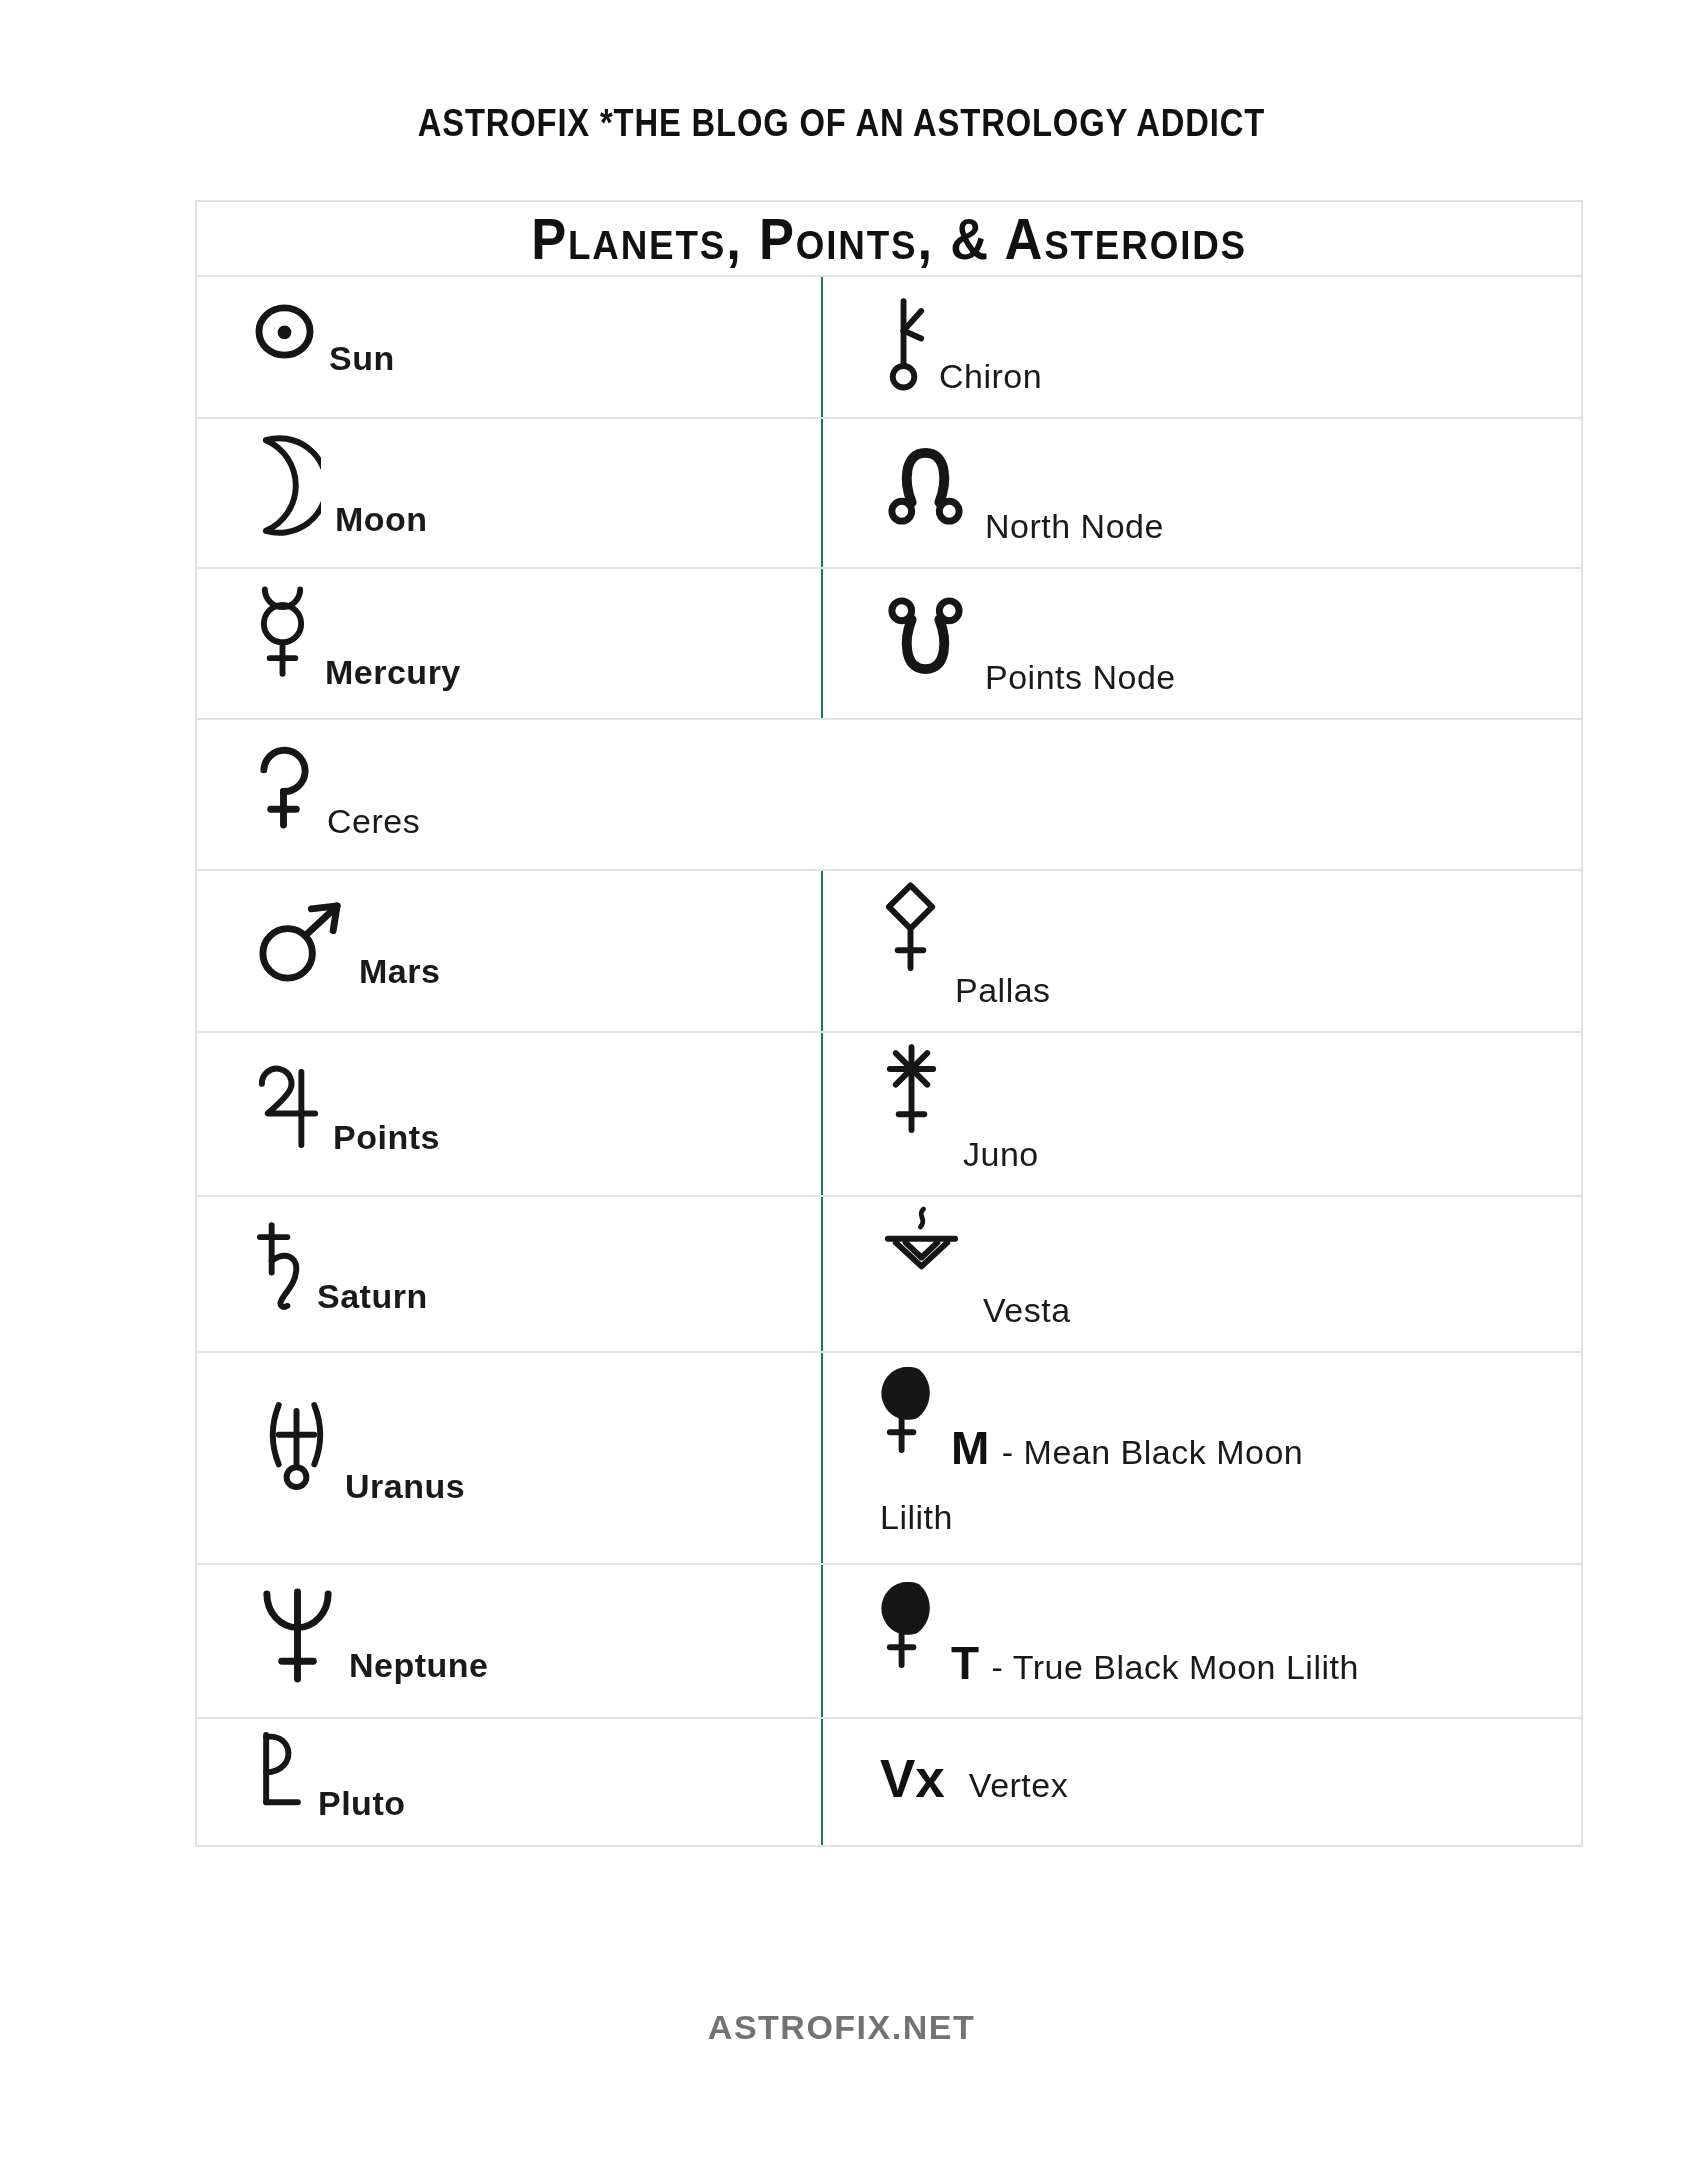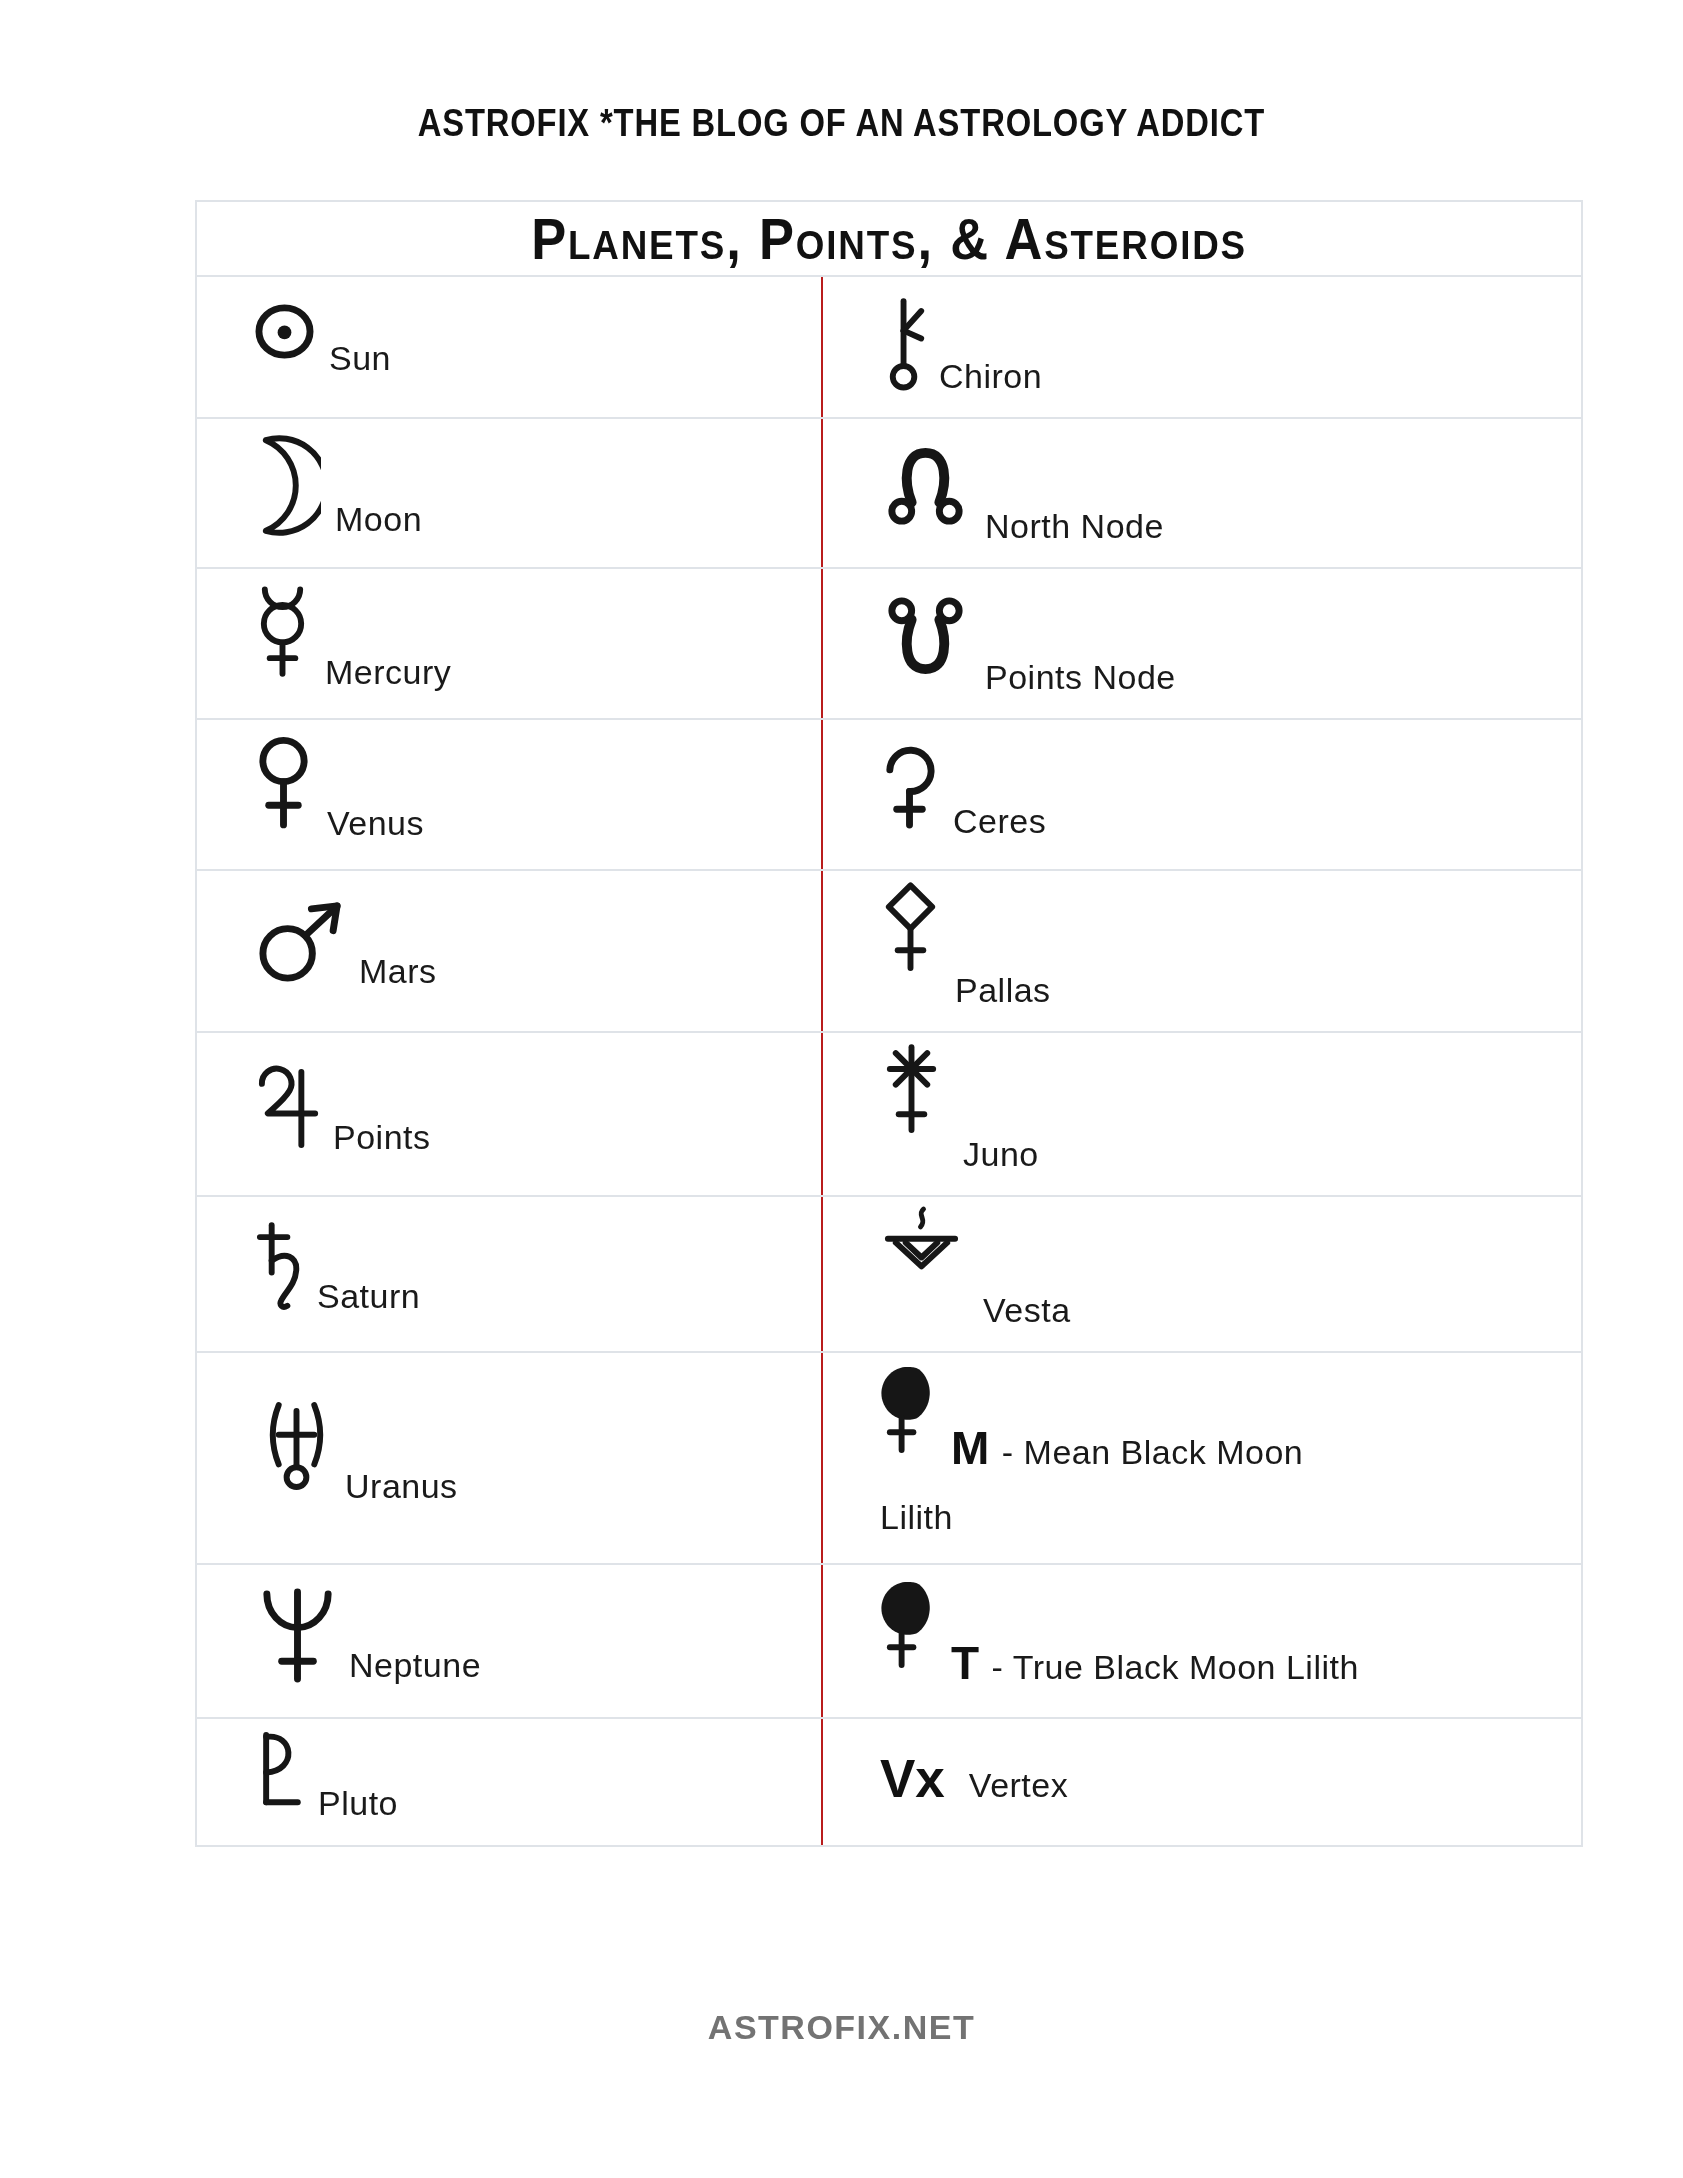--- a/index.html
+++ b/index.html
@@ -36,21 +36,21 @@
   }
   .rows .row:nth-child(1){min-height:127px;}
   .rows .row:nth-child(2){min-height:149px;}
   .rows .row:nth-child(8){min-height:212px;}
   .rows .row:nth-child(9){min-height:154px;}
   .rows .row:nth-child(10){min-height:128px;}
   .cell{
     display:flex;flex-direction:column;justify-content:center;
     padding:8px 28px 8px 57px;box-sizing:border-box;min-width:0;
   }
-  .cell.left{border-right:2px solid #b91c1c;}
+  .cell.left{border-right:2px solid #15803d;font-weight:bold;}
   .wrap{display:block;line-height:65px;font-size:34px;letter-spacing:0.5px;}
   .sym{display:inline-block;margin-right:14px;vertical-align:-6px;}
   .sym svg{display:block;}
   .sym.txt{font-weight:800;font-size:53px;letter-spacing:0;vertical-align:0;color:#111;}
   .prefix{font-weight:700;font-size:46px;margin:0 12px 0 6px;color:#111;}
   .label{white-space:pre-wrap;}
   
   .s-sun{vertical-align:10px;}
   .s-moon{vertical-align:-5px;}
   .s-mercury{vertical-align:-8px;}
@@ -132,27 +132,20 @@
     <div class="cell right">
       <span class="wrap"><span class="sym s-south-node"><svg width="91" height="117" viewBox="0 0 92 118" fill="none" stroke="#161616" stroke-width="7" stroke-linecap="round" stroke-linejoin="round">
                 <circle cx="22" cy="33" r="10" stroke-width="7"></circle>
                 <circle cx="70" cy="33" r="10" stroke-width="7"></circle>
                 <path d="M32,42 C24,62 24,92 46,92 C68,92 68,62 60,42" stroke-width="10"></path>
               </svg></span><span class="label">Points Node</span></span>
     </div>
   </div>
 
   <div class="row">
-    <div class="cell left">
-      <span class="wrap"><span class="sym s-venus"><svg width="59" height="111" viewBox="0 0 60 112" fill="none" stroke="#161616" stroke-width="7" stroke-linecap="round" stroke-linejoin="round">
-                <circle cx="30" cy="27" r="21"></circle>
-                <path d="M30,48 V92"></path>
-                <path d="M15,72 H45"></path>
-              </svg></span><span class="label">Venus</span></span>
-    </div>
     <div class="cell right">
       <span class="wrap"><span class="sym s-ceres"><svg width="59" height="111" viewBox="0 0 60 112" fill="none" stroke="#161616" stroke-width="7" stroke-linecap="round" stroke-linejoin="round">
                 <path d="M10,34 A21,21 0 1 1 30,56"></path>
                 <path d="M30,56 V90"></path>
                 <path d="M17,74 H43"></path>
               </svg></span><span class="label">Ceres</span></span>
     </div>
   </div>
 
   <div class="row">

